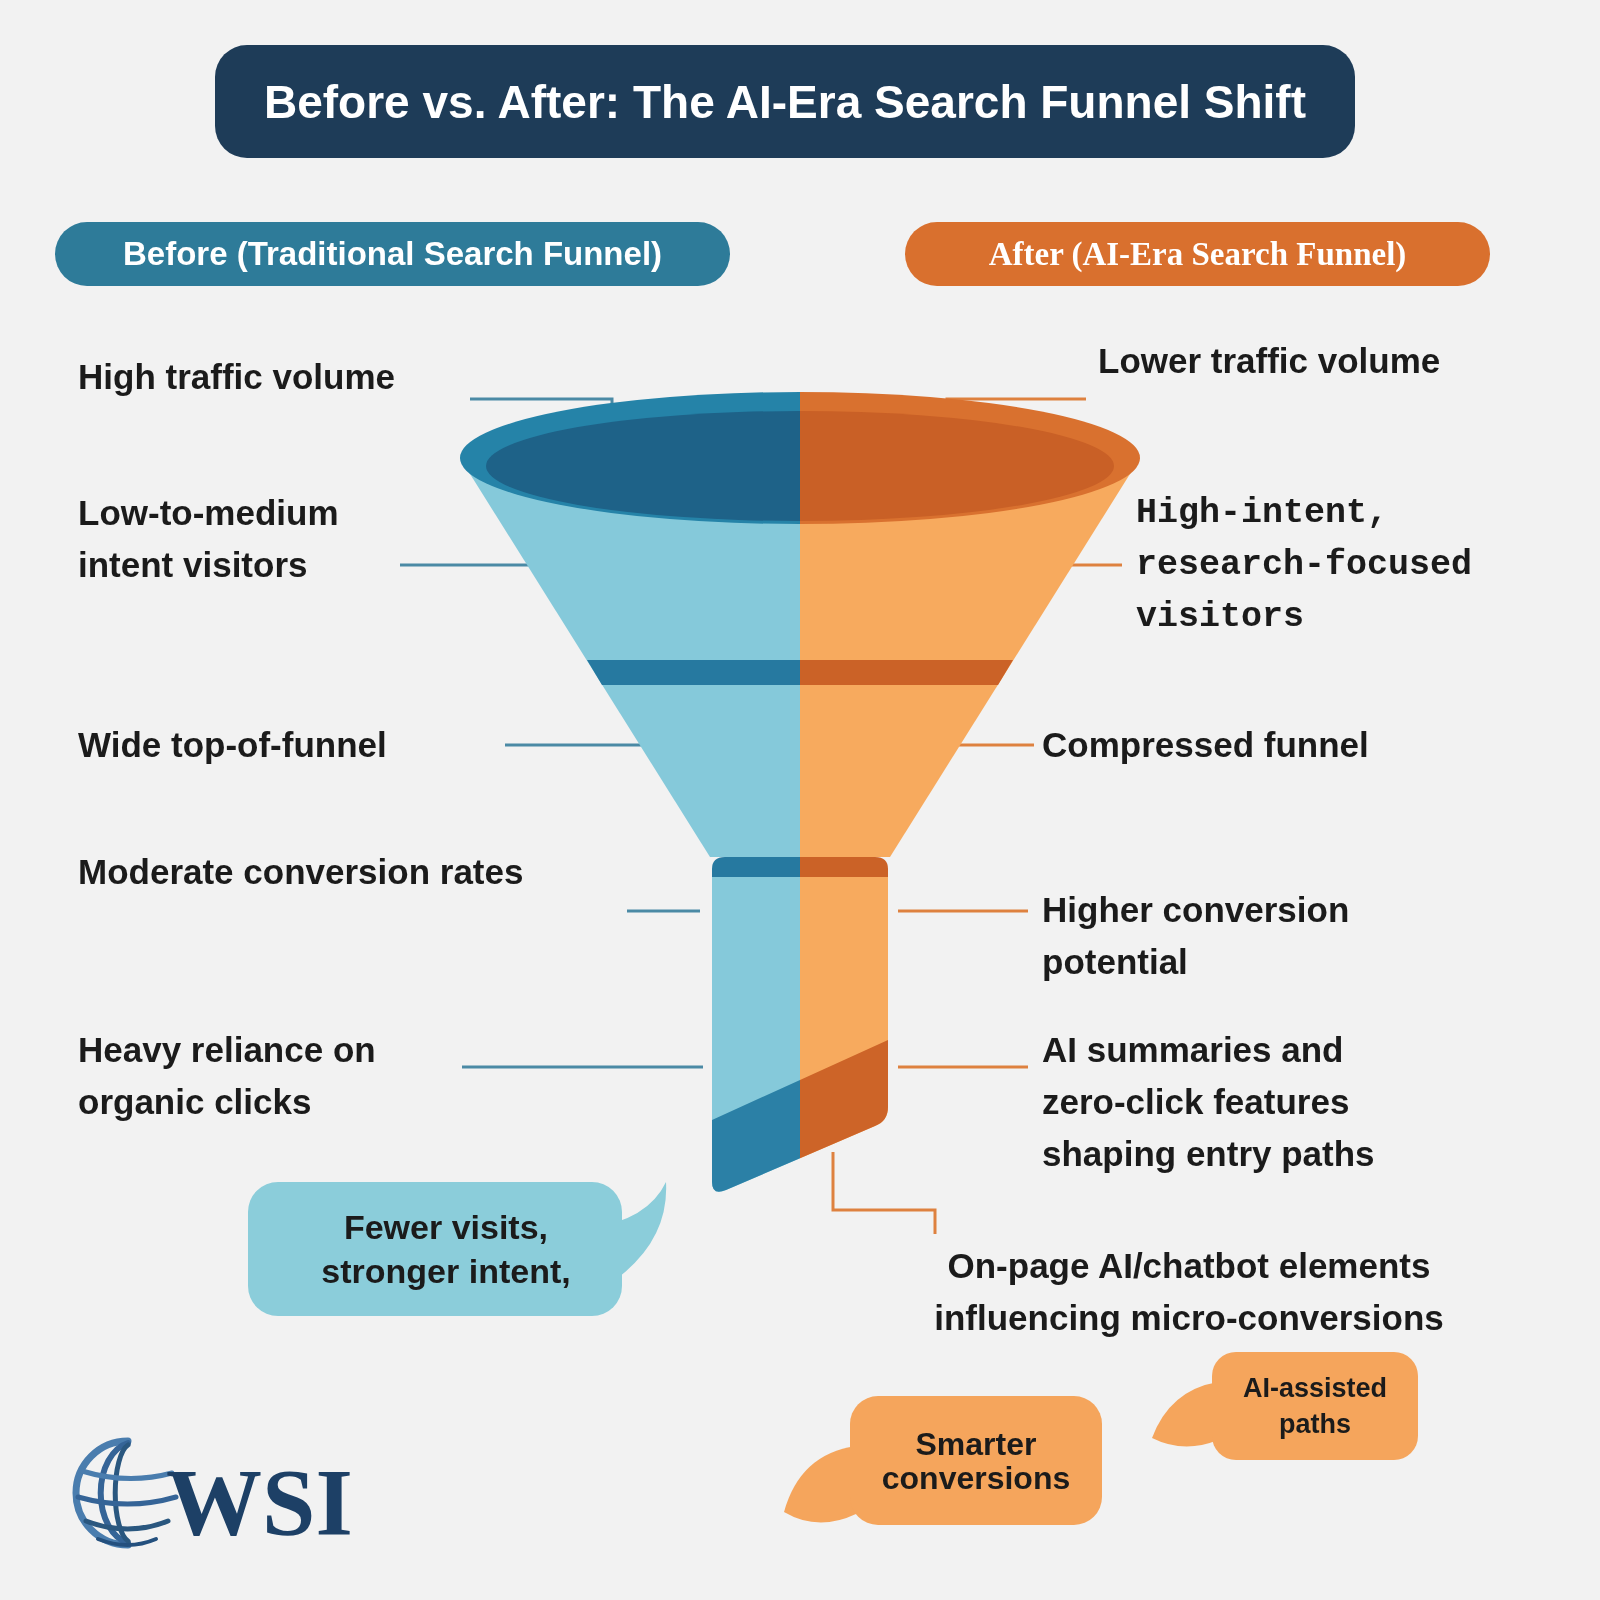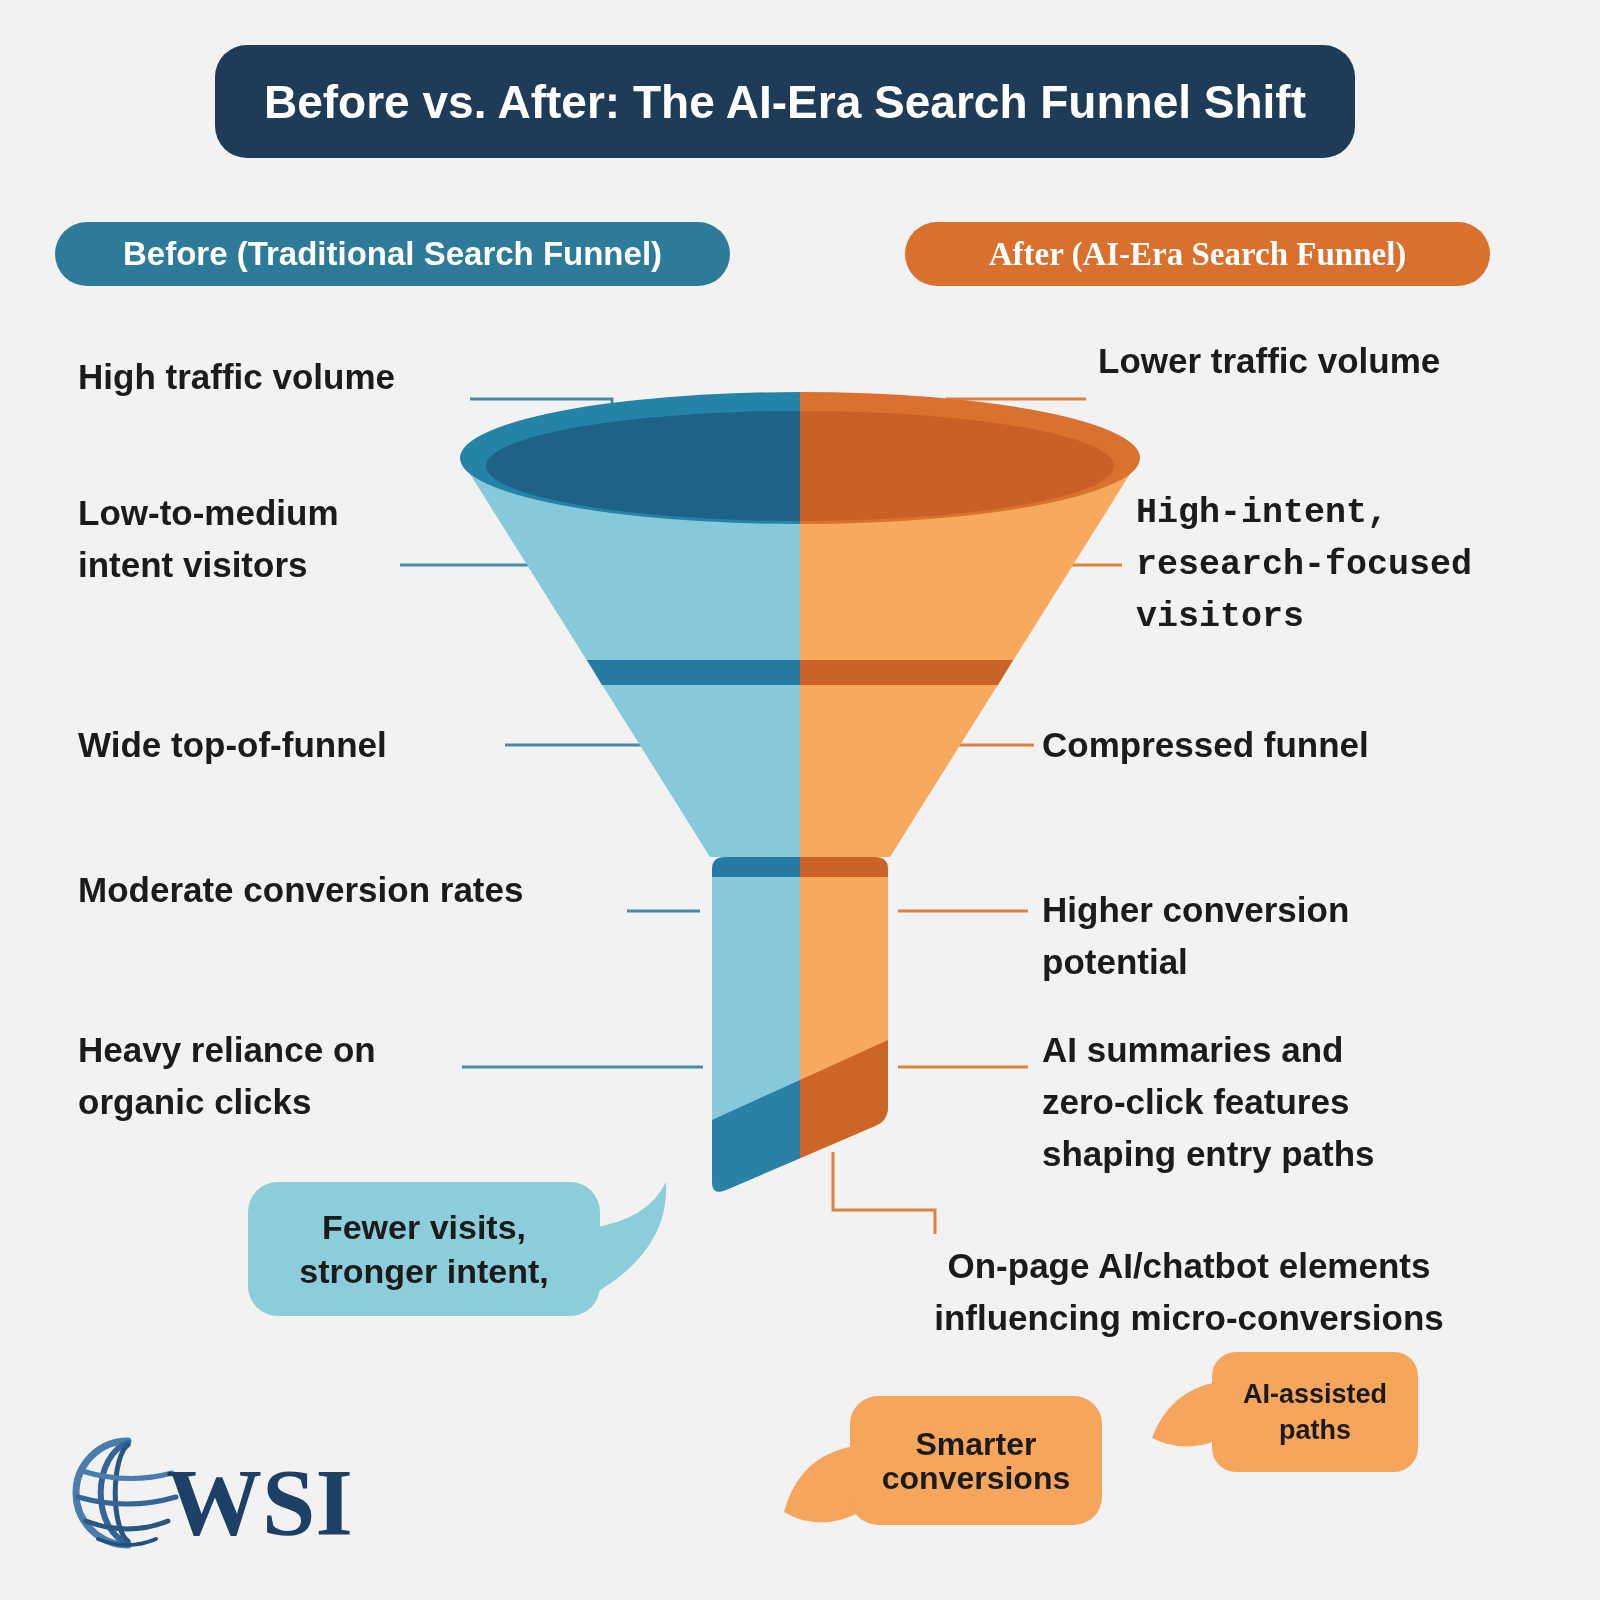--- a/index.html
+++ b/index.html
@@ -6,32 +6,32 @@
   body{width:1600px;height:1600px;position:relative;background:#f2f2f2;font-family:"Liberation Sans",sans-serif;overflow:hidden;}
   .abs{position:absolute;}
   #title-banner{left:215px;top:45px;width:1140px;height:113px;background:#1e3c58;border-radius:32px;
     display:flex;align-items:center;justify-content:center;color:#ffffff;font-size:46px;font-weight:700;}
   .pill{height:64px;border-radius:35px;display:flex;align-items:center;justify-content:center;
     color:#ffffff;font-size:33px;font-weight:700;}
   #pill-before{left:55px;top:222px;width:675px;background:#2e7b99;}
   #pill-after{left:905px;top:222px;width:585px;background:#d9702e;font-family:Liberation Serif, serif;}
   .label{position:absolute;font-size:35px;line-height:52px;font-weight:700;color:#1b1b1b;white-space:pre-line;}
   #bl1{left:78px;top:351px;} #bl2{left:78px;top:487px;} #bl3{left:78px;top:719px;}
-  #bl4{left:78px;top:864px;text-align:right;} #bl5{left:78px;top:1024px;}
+  #bl4{left:78px;top:846px;text-align:right;} #bl5{left:78px;top:1024px;}
   #al1{left:1098px;top:335px;} #al2{left:1136px;top:487px;font-family:Liberation Mono, monospace;} #al3{left:1042px;top:719px;}
   #al4{left:1042px;top:884px;} #al5{left:1042px;top:1024px;}
   #al6{left:879px;top:1240px;width:620px;text-align:center;}
   #funnel-svg{left:0;top:0;width:1600px;height:1600px;}
   .bubble{position:absolute;display:flex;align-items:center;justify-content:center;text-align:center;
     font-weight:700;color:#1b1b1b;white-space:pre-line;}
   #bubble-before{left:248px;top:1182px;width:352px;height:134px;background:#8bcdda;border-radius:30px;
-    font-size:34px;line-height:44px;}
+    font-size:34px;line-height:44px;padding-left:22px;}
   #bubble-smarter{left:850px;top:1396px;width:252px;height:129px;background:#f5a55c;border-radius:28px;
     font-size:32px;line-height:34px;}
-  #bubble-ai{left:1212px;top:1352px;width:206px;height:120px;background:#f5a55c;border-radius:24px;
+  #bubble-ai{left:1212px;top:1352px;width:206px;height:108px;background:#f5a55c;border-radius:24px;
     font-size:27px;line-height:36px;}
   #logo{left:70px;top:1405px;}
   #logo text{font-family:"Liberation Serif",serif;font-weight:700;font-size:96px;fill:#1d4066;}
 </style>
 </head>
 <body>
 
 <svg id="funnel-svg" class="abs" viewBox="0 0 1600 1600" xmlns="http://www.w3.org/2000/svg">
   <defs>
     <clipPath id="clipL">

